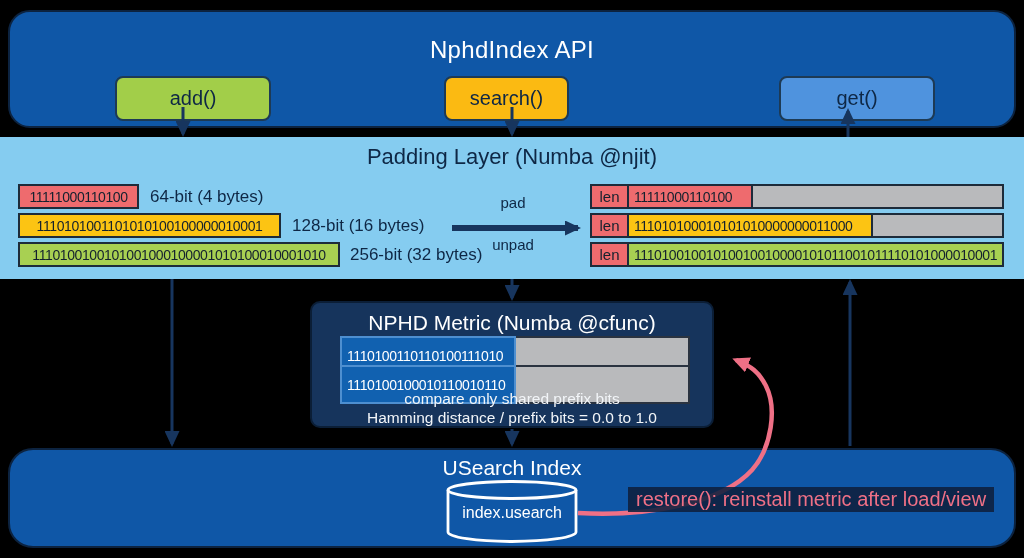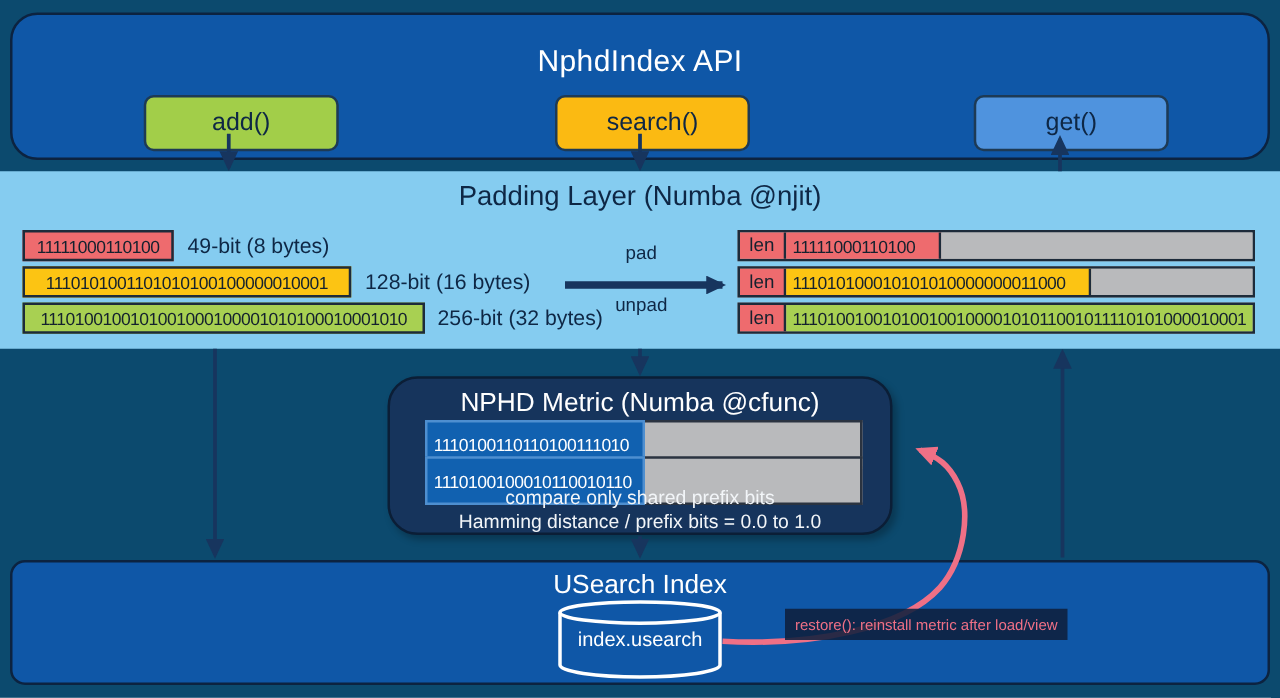--- a/index.html
+++ b/index.html
@@ -1,28 +1,28 @@
 <!DOCTYPE html>
 <html><head>
 <meta charset="utf-8">
 <style>
   * { margin:0; padding:0; box-sizing:border-box; }
   body { background:#e8e8e8; font-family:"Liberation Sans", sans-serif; }
-  .canvas { position:relative; width:1024px; height:558px; background:#0c4a6e; overflow:hidden; }
+  .canvas { position:relative; width:1024px; height:558px; background:#000000; overflow:hidden; }
 
   
   .api-box { position:absolute; left:8px; top:10px; width:1008px; height:118px;
     background:#0f57a7; border:2px solid #0c2340; border-radius:22px; z-index:1; }
   .api-title { position:absolute; left:0; top:24px; width:100%; text-align:center;
     color:#ffffff; font-size:24px; font-weight:500; letter-spacing:.3px; }
   .api-btn { position:absolute; top:64px; height:45px; border:2px solid #1d3a55;
     border-radius:8px; display:flex; align-items:center; justify-content:center;
     font-size:20px; color:#0e2745; font-weight:500; }
   .btn-add { left:105px; width:156px; background:#a2ce49; }
-  .btn-search { left:434px; width:156px; background:#fbba12; }
+  .btn-search { left:434px; width:125px; background:#fbba12; }
   .btn-get { left:769px; width:156px; background:#4f93de; }
 
   
   .pad-layer { position:absolute; left:0; top:137px; width:1024px; height:142px;
     background:#85ccf0; z-index:1; }
   .pad-title { position:absolute; left:0; top:7px; width:100%; text-align:center;
     color:#0e2745; font-size:22px; font-weight:500; }
 
   .bits { font-size:14px; letter-spacing:-0.4px; color:#14212e; white-space:nowrap; }
 
@@ -37,42 +37,42 @@
   .out-row { position:absolute; left:590px; width:414px; height:25px;
     border:2px solid #1d2b3a; display:flex; align-items:stretch; background:#b9babc; }
   .len-cell { width:37px; flex:0 0 37px; background:#ee6b6e; border-right:2px solid #1d2b3a;
     display:flex; align-items:center; justify-content:center; font-size:15px; color:#14212e; }
   .seg { display:flex; align-items:center; padding-left:5px; border-right:2px solid #1d2b3a; }
   .seg.full { flex:1 1 auto; border-right:none; }
   .gray-rest { flex:1 1 auto; background:#b9babc; }
 
   
   .metric-box { position:absolute; left:310px; top:301px; width:404px; height:127px;
-    background:#16345c; border:2px solid #0b1e36; border-radius:24px; z-index:1;
+    background:#16345c; border:2px solid #0b1e36; border-radius:10px; z-index:1;
     box-shadow:3px 4px 6px rgba(0,0,0,.25); }
   .metric-title { position:absolute; left:0; top:8px; width:100%; text-align:center;
     color:#ffffff; font-size:21px; font-weight:500; }
   .metric-row { position:absolute; left:28px; width:350px; height:39px; display:flex; align-items:stretch; }
   .metric-cell-blue { flex:0 0 176px; background:#1161b0; border:2px solid #4e8fd0;
     display:flex; align-items:center; padding-left:5px; }
   .metric-cell-blue .bits { color:#ffffff; }
   .metric-cell-gray { flex:1 1 auto; background:#b9babc; border:2px solid #2a3340; border-left:none; }
   .metric-note { position:absolute; left:0; width:100%; text-align:center; color:#f2f5f8; font-size:15.5px; }
 
   
   .usearch-box { position:absolute; left:8px; top:448px; width:1008px; height:100px;
-    background:#0f57a7; border:2px solid #0c2340; border-radius:12px; z-index:1; }
+    background:#0f57a7; border:2px solid #0c2340; border-radius:25px; z-index:1; }
   .usearch-title { position:absolute; left:0; top:6px; width:100%; text-align:center;
     color:#ffffff; font-size:21px; font-weight:500; }
   .cylinder { position:absolute; left:445px; top:480px; z-index:2; }
   .cyl-label { position:absolute; left:445px; top:504px; width:134px; text-align:center;
     color:#ffffff; font-size:16px; z-index:3; }
 
   .restore-note { position:absolute; left:628px; top:487px; height:25px;
-    background:rgba(15,32,62,0.88); color:#ef7086; font-size:12px;
+    background:rgba(15,32,62,0.88); color:#ef7086; font-size:20px;
     display:flex; align-items:center; padding:0 8px; z-index:7; white-space:nowrap; }
 
   
   .arrows { position:absolute; left:0; top:0; width:1024px; height:558px;
     z-index:5; pointer-events:none; }
 </style>
 </head>
 <body>
 
 <div class="canvas">
@@ -83,21 +83,21 @@
     <div class="api-btn btn-search" style="background-color: rgb(251, 186, 18);">search()</div>
     <div class="api-btn btn-get" style="background-color: rgb(79, 147, 222);">get()</div>
   </div>
 
   <div class="pad-layer">
     <div class="pad-title">Padding Layer (Numba @njit)</div>
 
     <div class="in-row" style="left: 18px; top: 47px; width: 121px; background-color: rgb(238, 107, 110);">
       <span class="bits">11111000110100</span>
     </div>
-    <div class="in-label" style="left:150px; top:47px;">49-bit (8 bytes)</div>
+    <div class="in-label" style="left:150px; top:47px;">64-bit (4 bytes)</div>
 
     <div class="in-row" style="left: 18px; top: 76px; width: 263px; background-color: rgb(252, 196, 19);">
       <span class="bits">1110101001101010100100000010001</span>
     </div>
     <div class="in-label" style="left:292px; top:76px;">128-bit (16 bytes)</div>
 
     <div class="in-row" style="left: 18px; top: 105px; width: 322px; background-color: rgb(168, 208, 82);">
       <span class="bits">1110100100101001000100001010100010001010</span>
     </div>
     <div class="in-label" style="left:350px; top:105px;">256-bit (32 bytes)</div>

